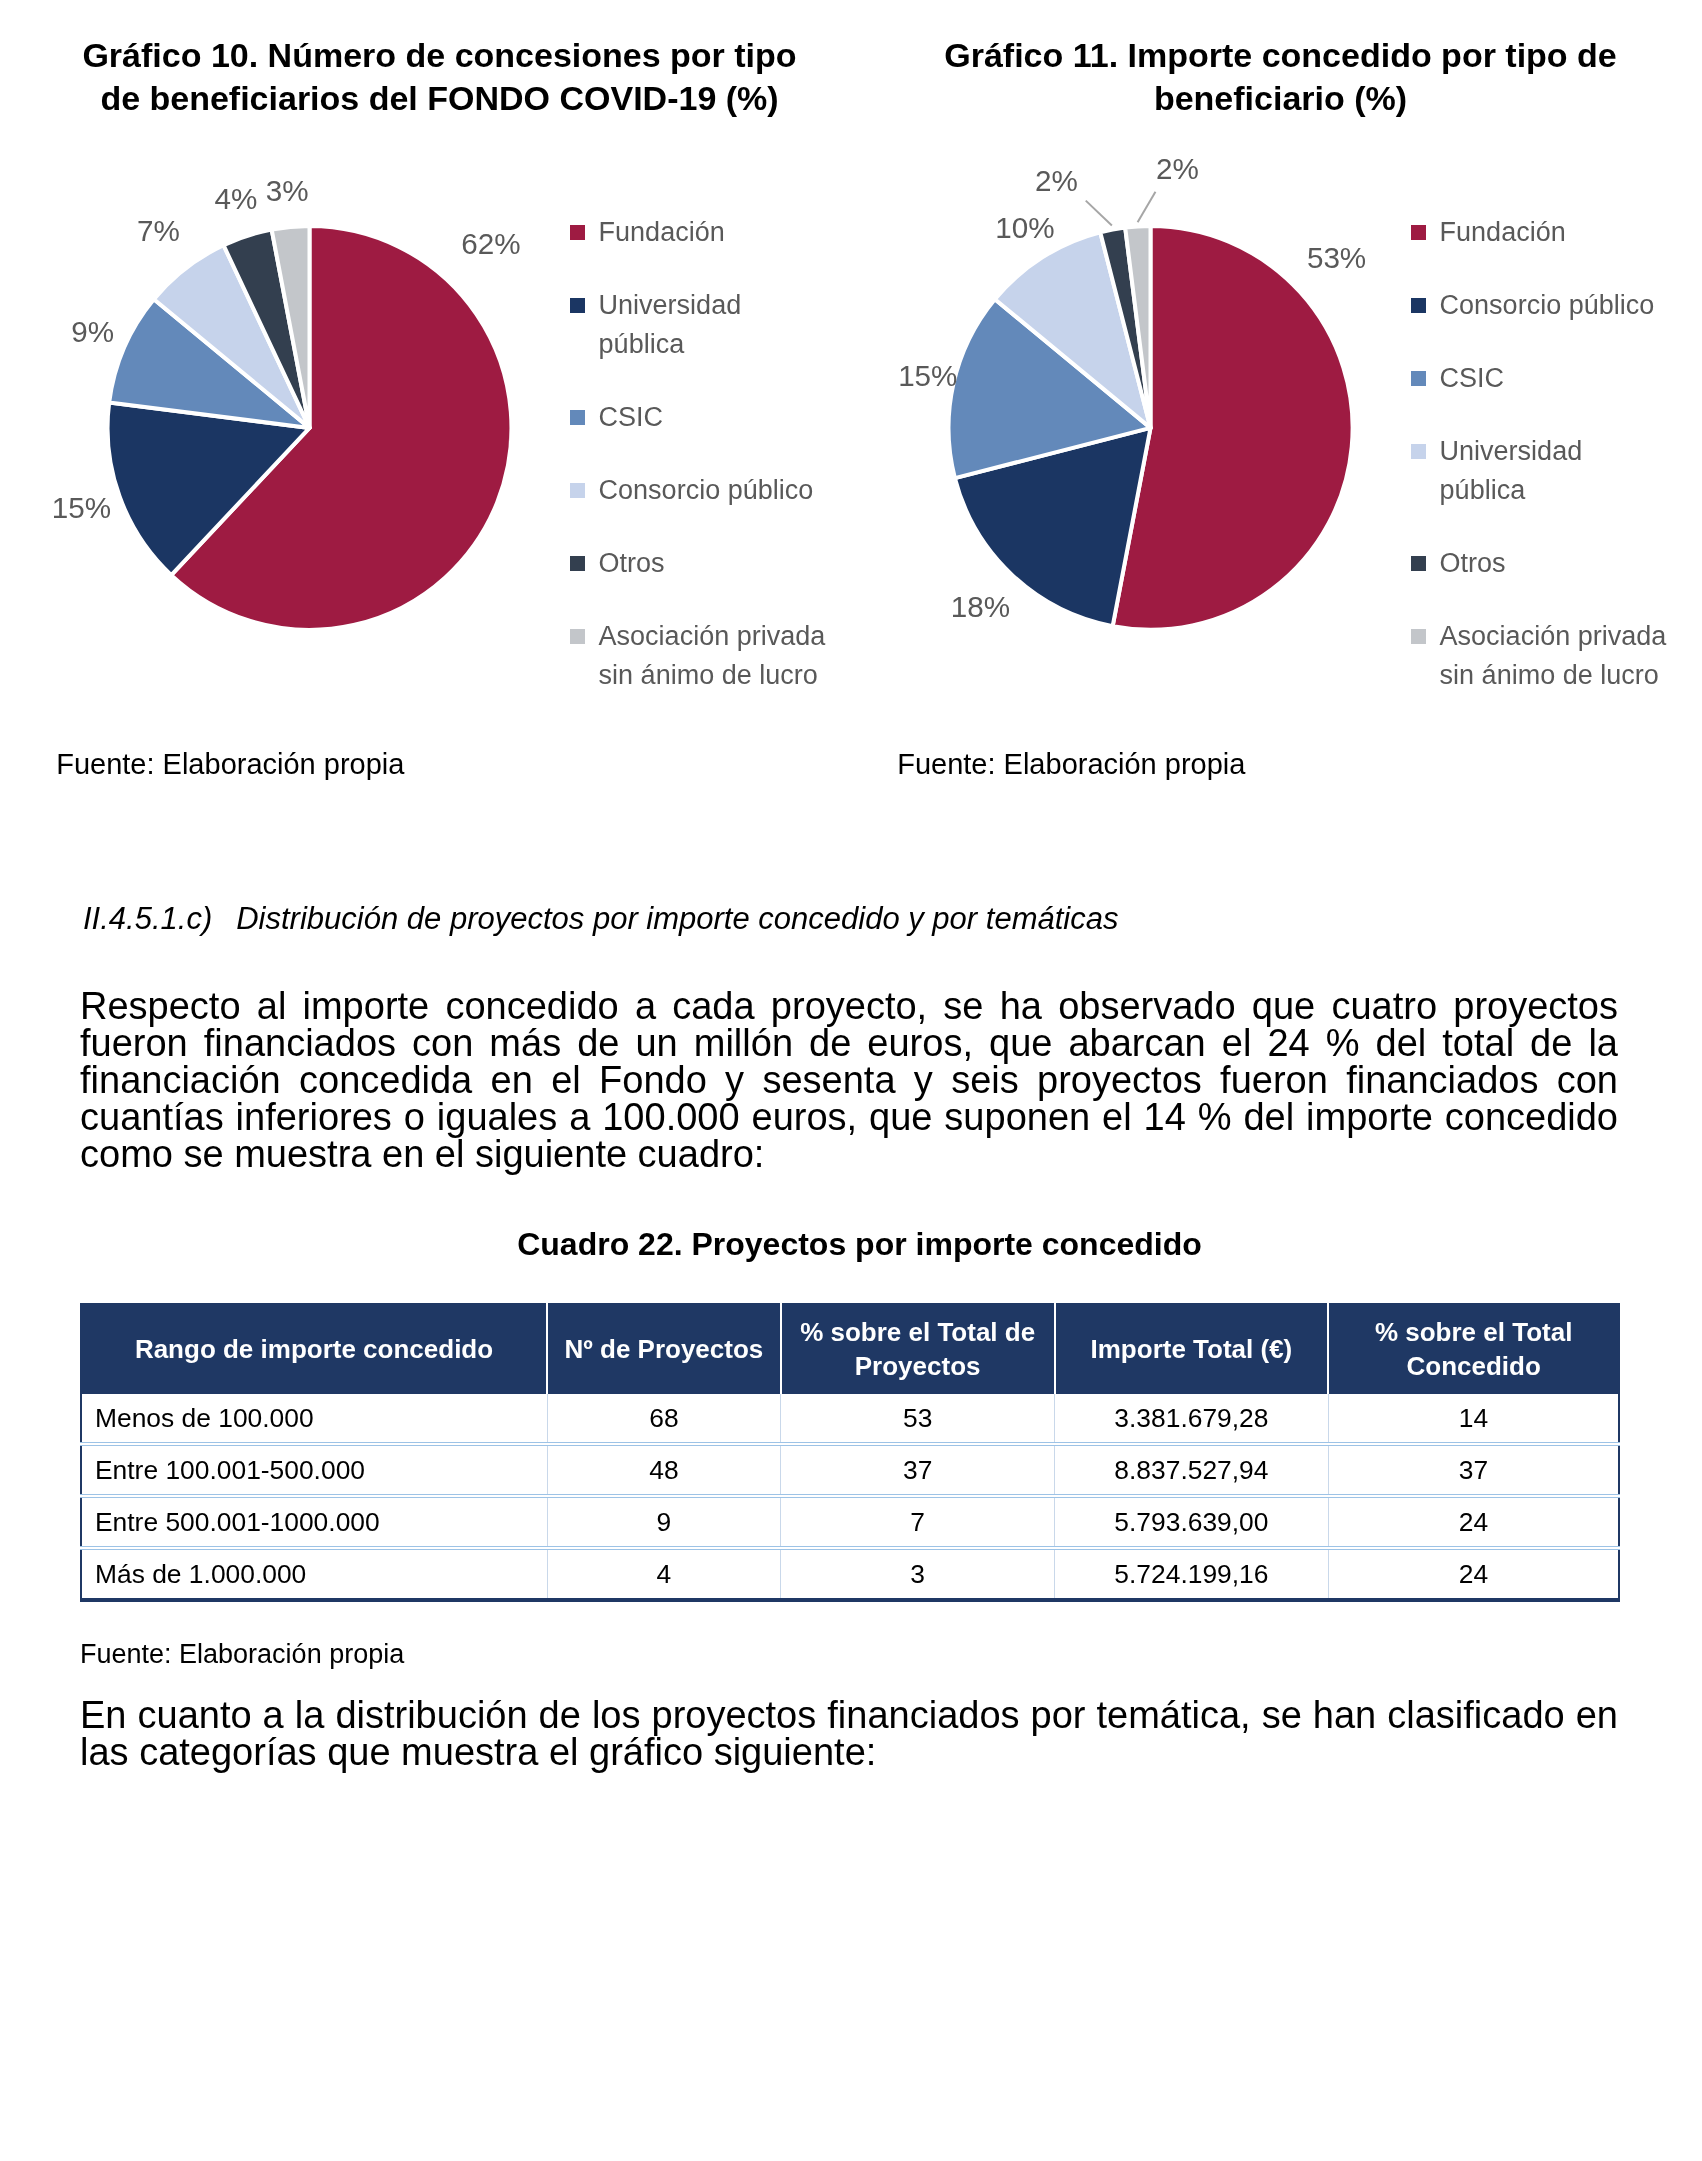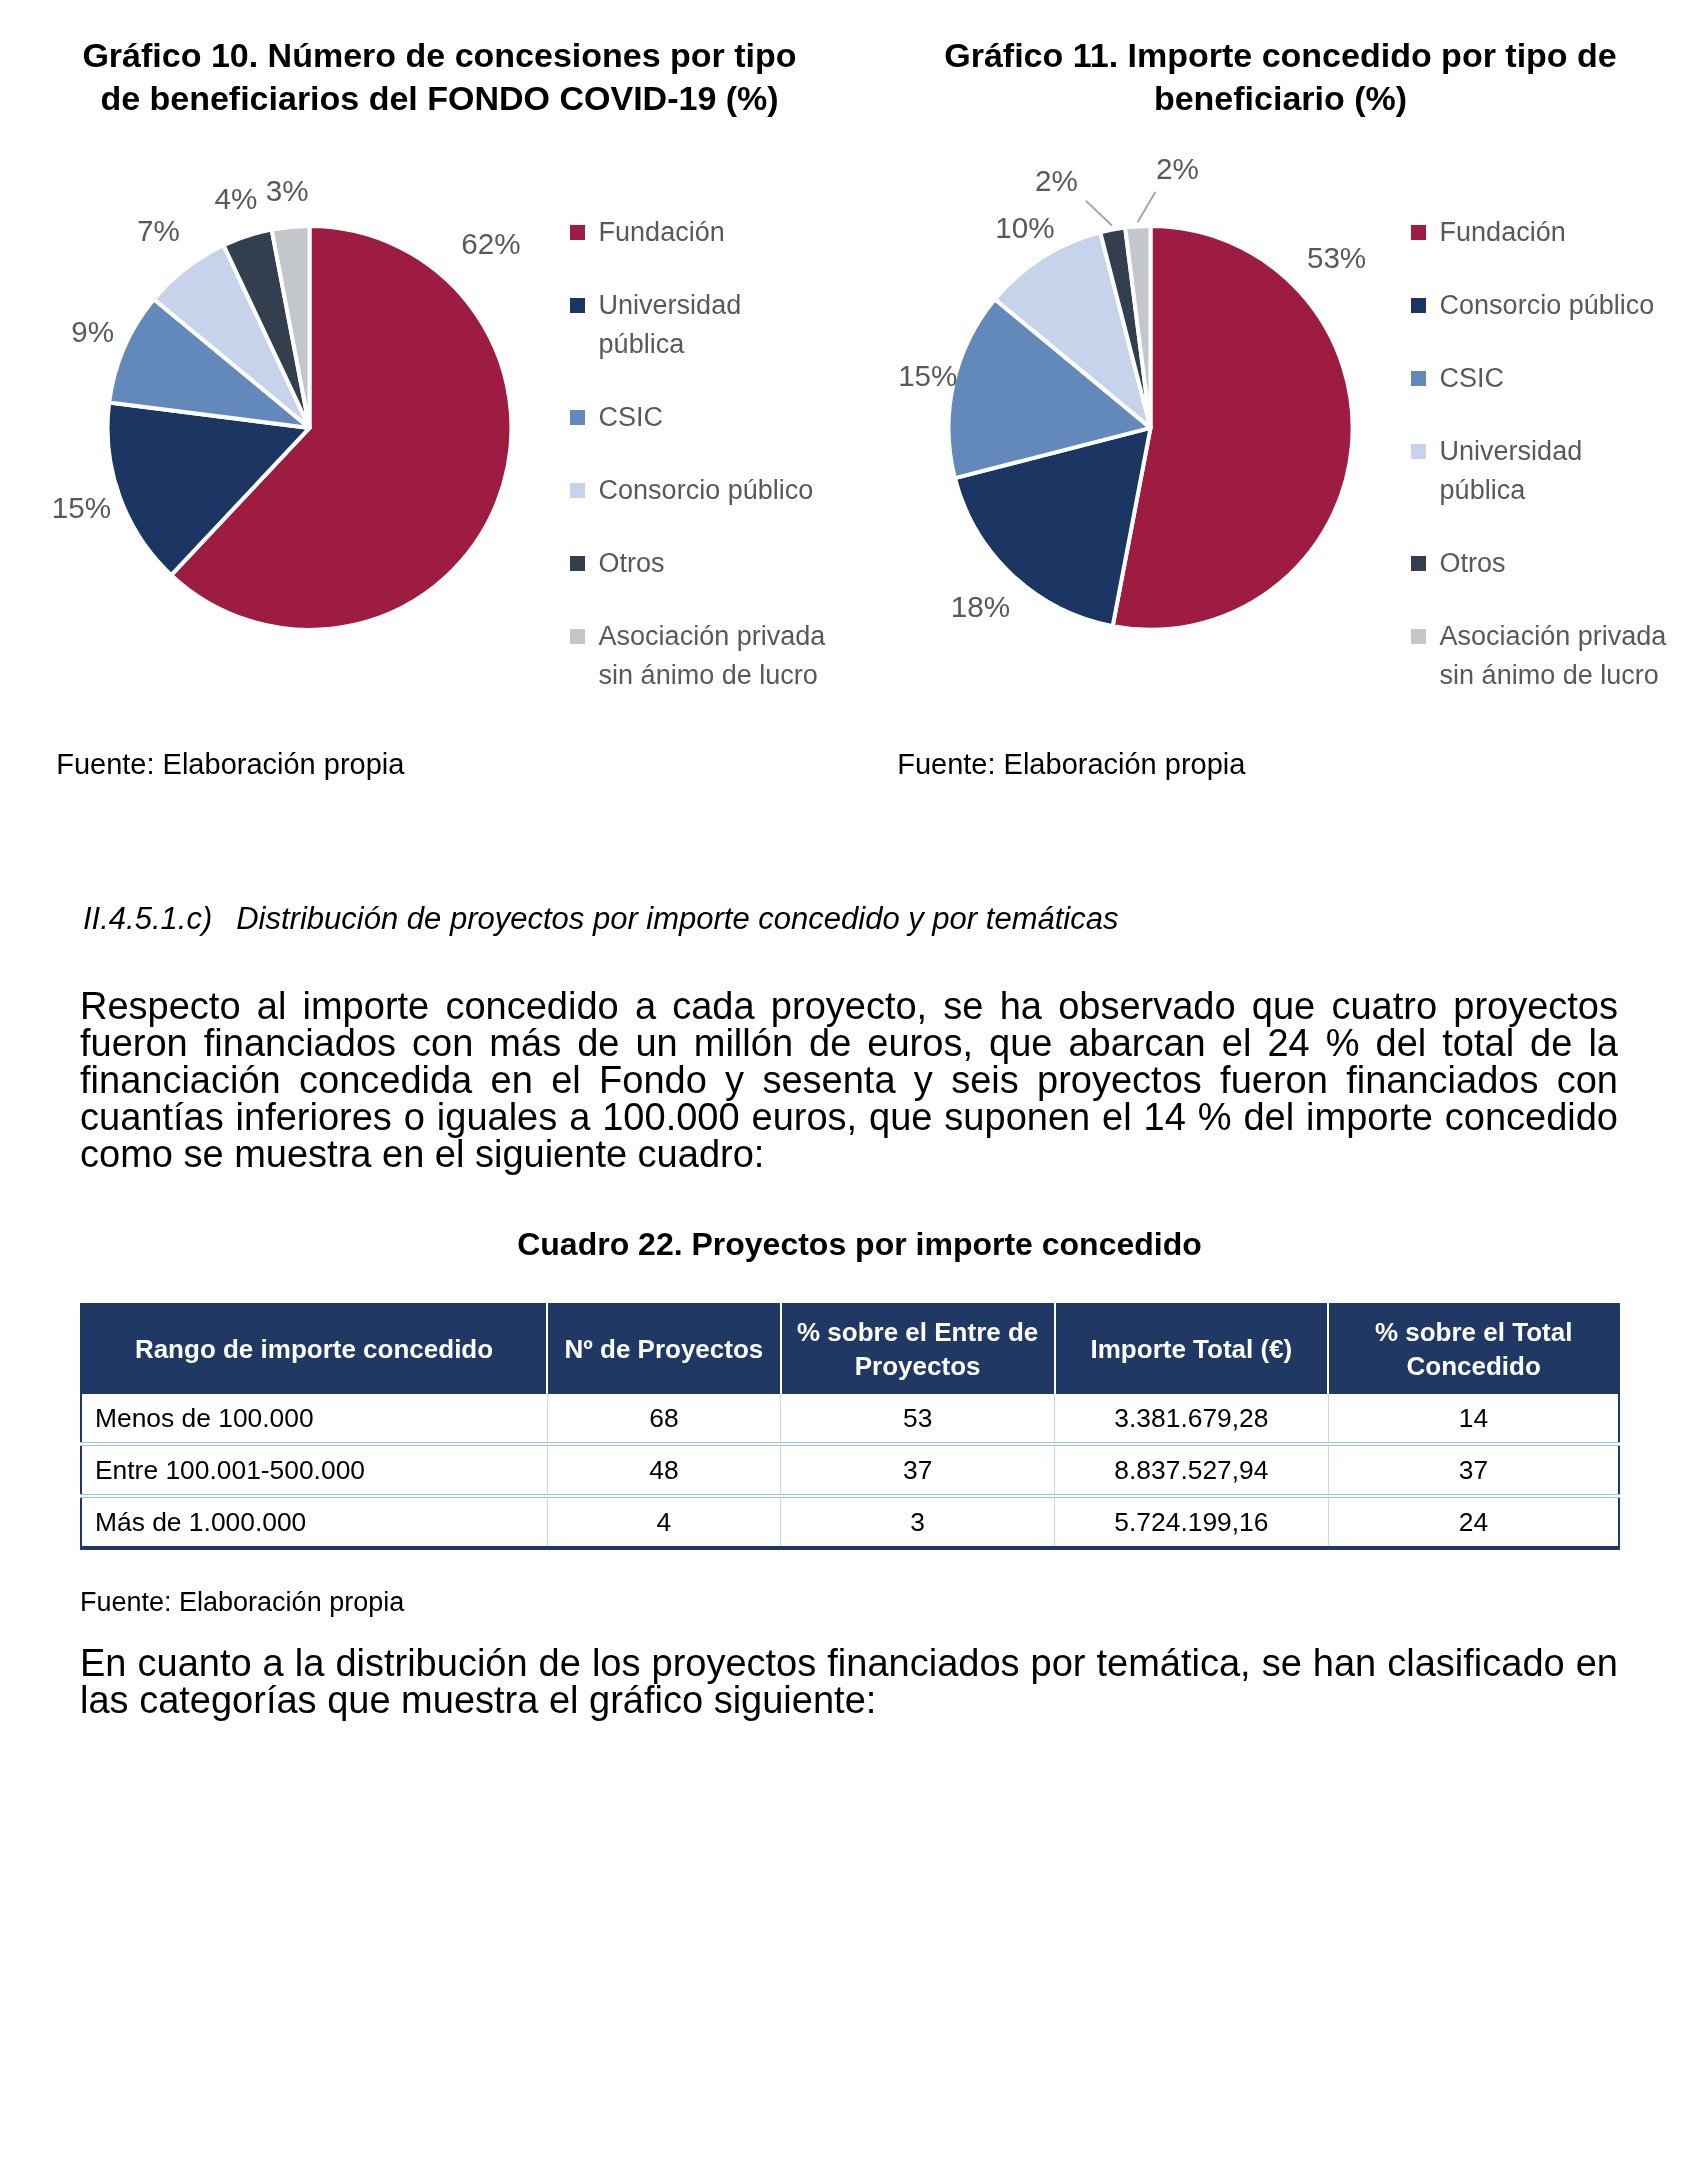--- a/index.html
+++ b/index.html
@@ -180,41 +180,48 @@
         <col style="width:30.3%">
           <col style="width:15.2%">
           <col style="width:17.8%">
           <col style="width:17.8%">
           <col style="width:18.9%">
       </colgroup>
       <thead>
         <tr>
           <th>Rango de importe concedido</th>
           <th>Nº de Proyectos</th>
-          <th>% sobre el Entre de Proyectos</th>
+          <th>% sobre el Total de Proyectos</th>
           <th>Importe Total (€)</th>
           <th>% sobre el Total Concedido</th>
         </tr>
       </thead>
       <tbody>
           <tr>
             <td>Menos de 100.000</td>
             <td>68</td>
             <td>53</td>
             <td>3.381.679,28</td>
             <td>14</td>
           </tr>
           <tr>
             <td>Entre 100.001-500.000</td>
             <td>48</td>
             <td>37</td>
             <td>8.837.527,94</td>
             <td>37</td>
           </tr>
           <tr>
+            <td>Entre 500.001-1000.000</td>
+            <td>9</td>
+            <td>7</td>
+            <td>5.793.639,00</td>
+            <td>24</td>
+          </tr>
+          <tr>
             <td>Más de 1.000.000</td>
             <td>4</td>
             <td>3</td>
             <td>5.724.199,16</td>
             <td>24</td>
           </tr>
         </tbody>
     </table>
   </div>
 

